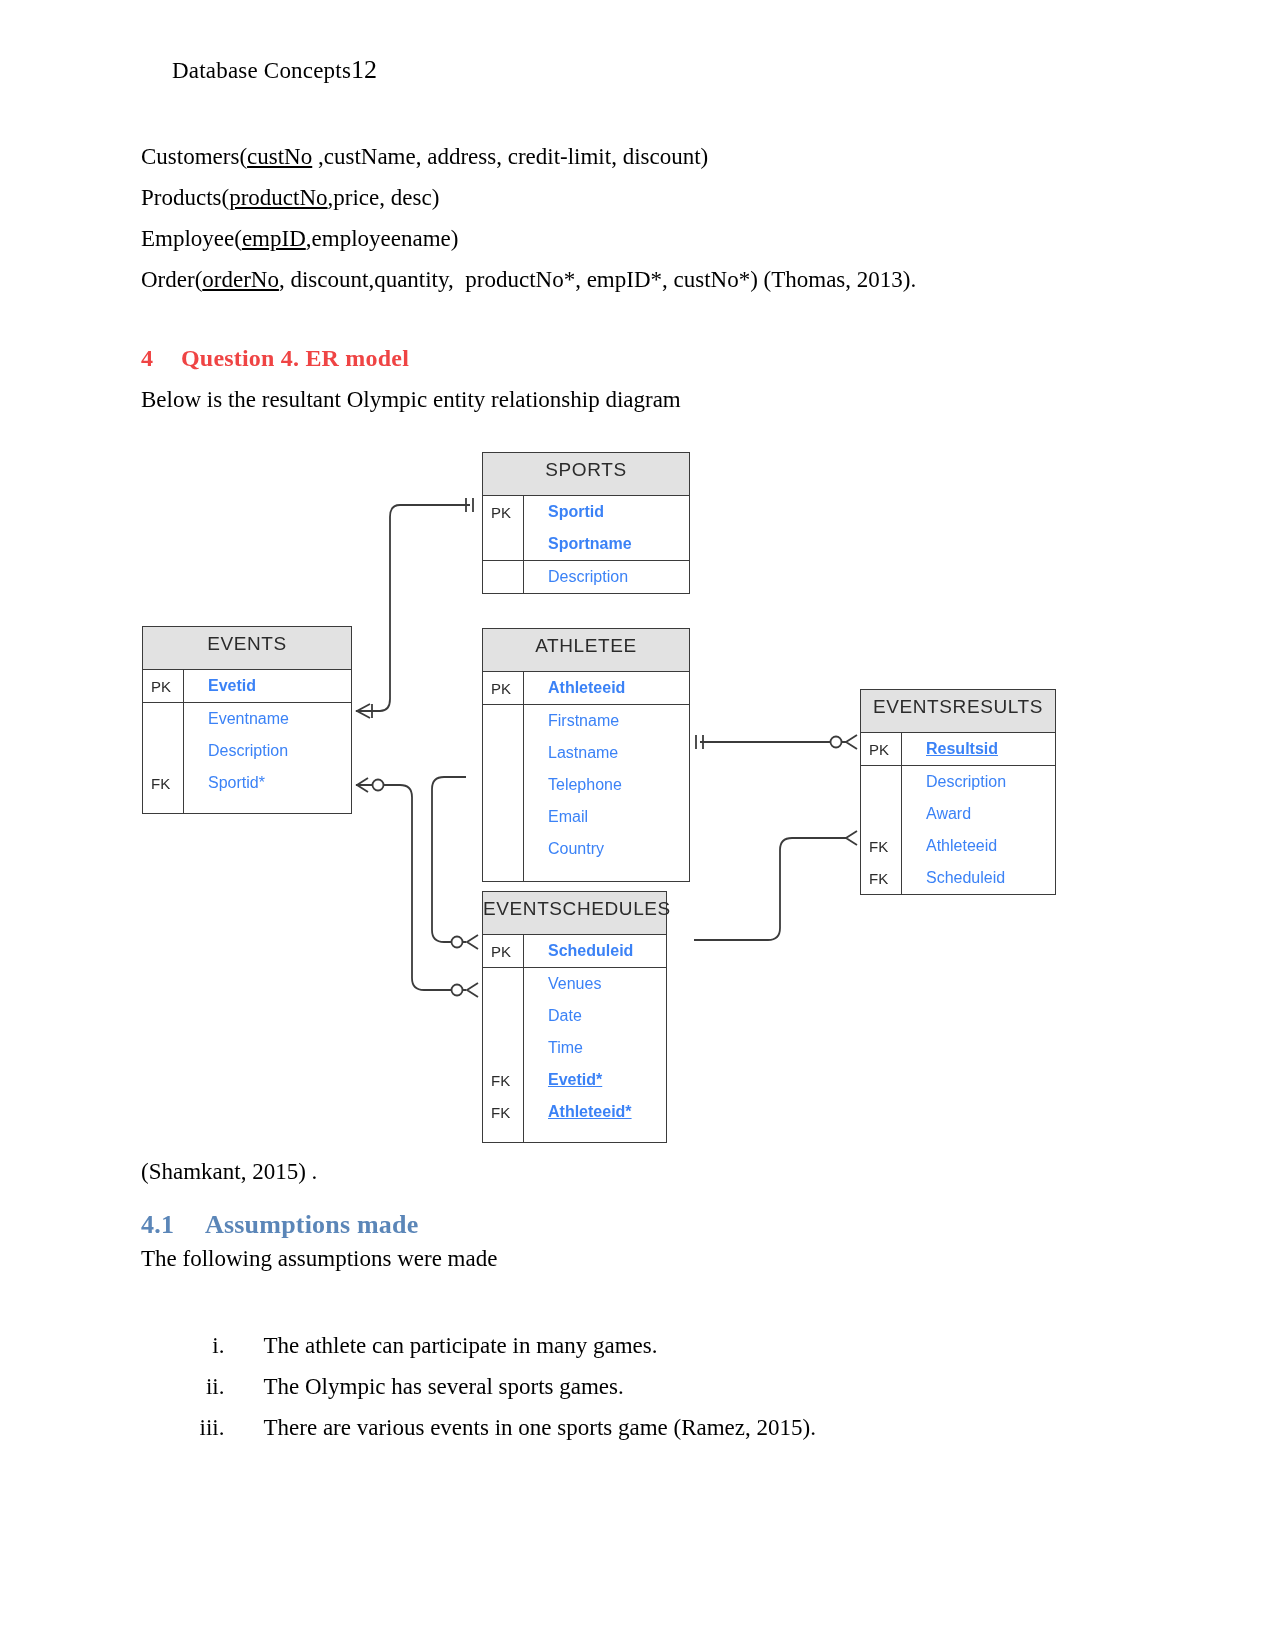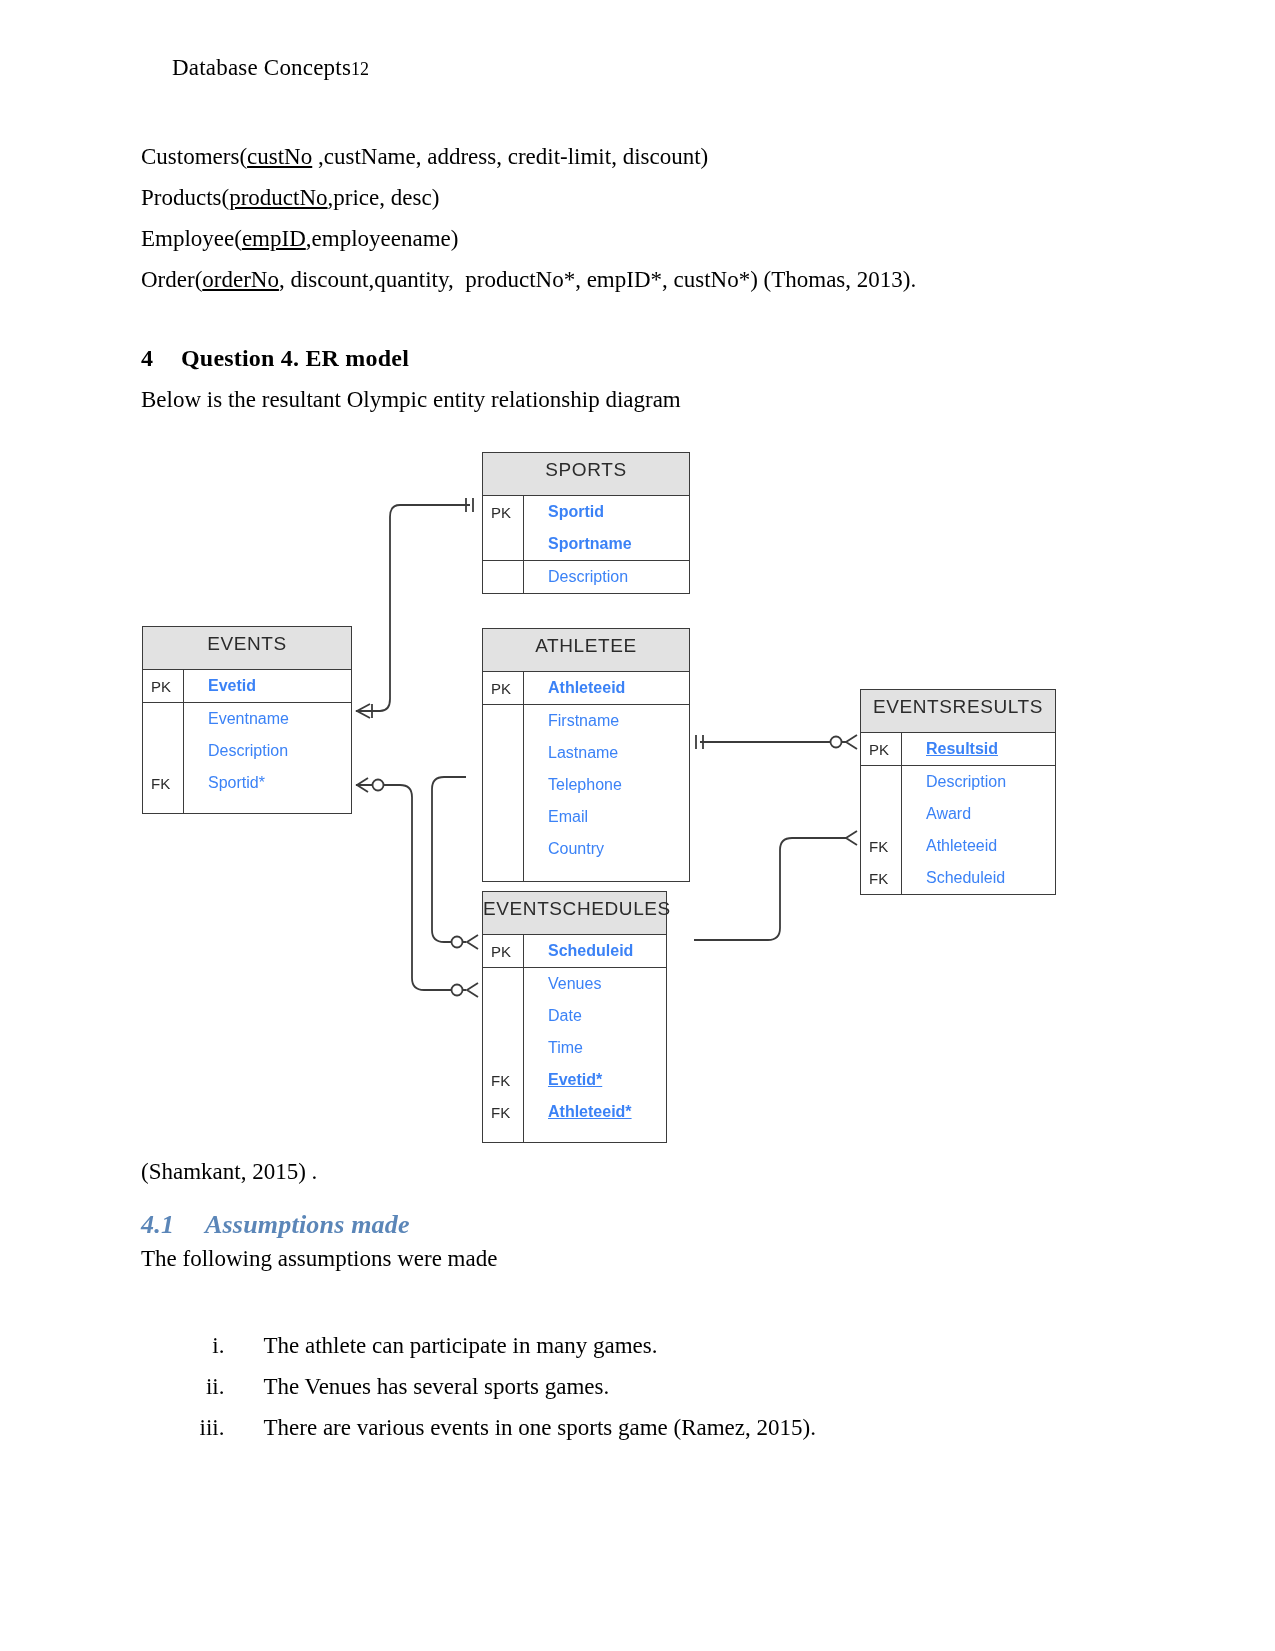--- a/index.html
+++ b/index.html
@@ -21,54 +21,53 @@
     position: absolute;
     left: 172px;
     top: 55px;
     width: 915px;
     display: flex;
     justify-content: flex-start;
     align-items: baseline;
     font-size: 23px;
   }
   .page-header .title { letter-spacing: .2px; }
-  .page-header .pageno { font-size: 18px; }
+  .page-header .pageno { font-size: 26px; }
 
   
   .body-line {
     position: absolute;
     left: 141px;
     font-size: 23px;
     line-height: 1.0;
     white-space: pre;
   }
   .u { text-decoration: underline; }
 
   h2.sec-head {
     position: absolute;
     left: 141px;
     margin: 0;
     font-family: "Liberation Serif", serif;
     font-size: 24px;
     font-weight: bold;
-    color: #000000;
+    color: #ef4444;
     letter-spacing: .2px;
   }
   h2.sec-head .num { display: inline-block; width: 40px; }
 
   h3.sub-head {
     position: absolute;
     left: 141px;
     margin: 0;
     font-family: "Liberation Serif", serif;
     font-size: 26px;
     font-weight: bold;
     color: #5b86b8;
     letter-spacing: .2px;
-    font-style: italic;
   }
   h3.sub-head .num { display: inline-block; width: 64px; }
 
   
   .li-row {
     position: absolute;
     left: 141px;
     font-size: 23px;
     white-space: pre;
   }
@@ -356,17 +355,17 @@
 <div class="body-line" style="top:1160px">(Shamkant, 2015) .</div>
 
 <h3 class="sub-head" style="top:1210px"><span class="num">4.1</span><span>Assumptions made</span></h3>
 
 <div class="body-line" style="top:1247px">The following assumptions were made</div>
 
 <div class="li-row" style="top:1307px">
   <span class="marker">i.</span><span class="txt">The athlete can participate in many games.</span>
 </div>
 <div class="li-row" style="top:1348px">
-  <span class="marker">ii.</span><span class="txt">The Venues has several sports games.</span>
+  <span class="marker">ii.</span><span class="txt">The Olympic has several sports games.</span>
 </div>
 <div class="li-row" style="top:1389px">
   <span class="marker">iii.</span><span class="txt">There are various events in one sports game (Ramez, 2015).</span>
 </div>
 
 </body></html>

